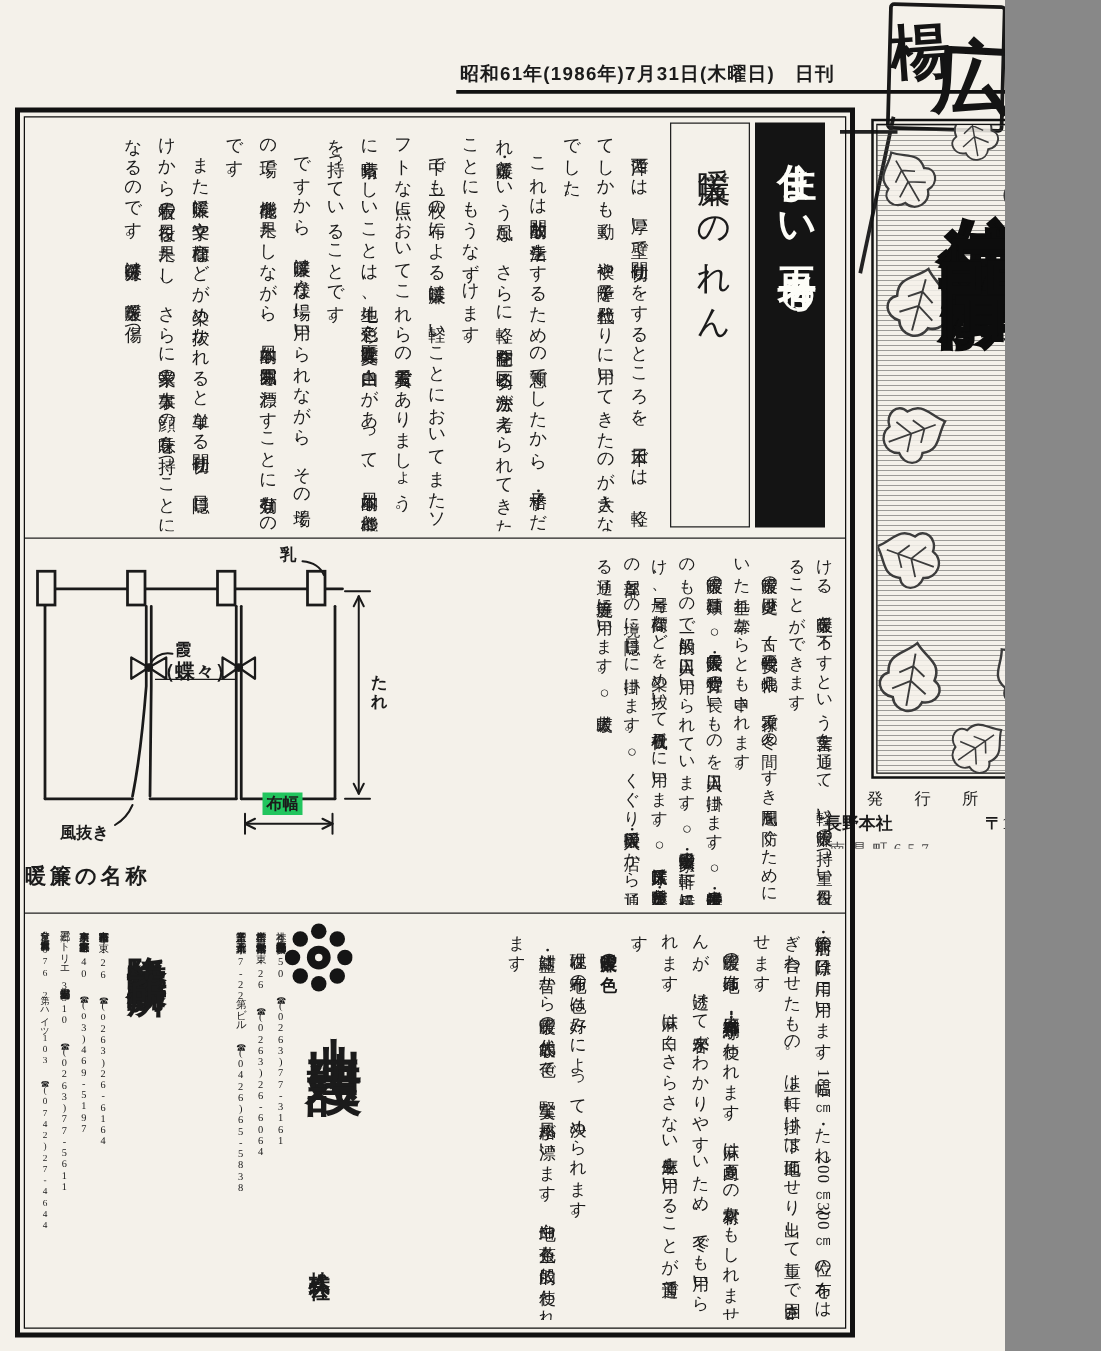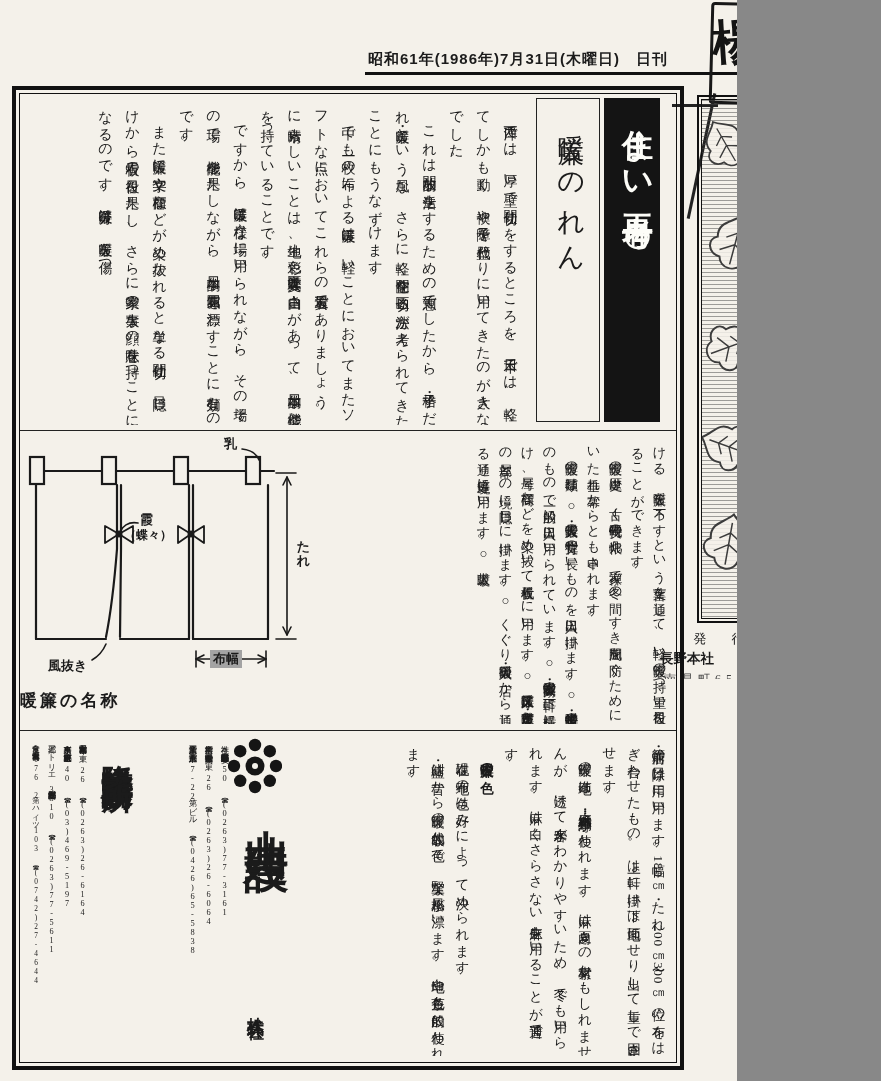--- a/index.html
+++ b/index.html
@@ -1,16 +1,16 @@
 <!DOCTYPE html>
 <html><head>
 <meta charset="utf-8">
 <style>
   html,body{margin:0;padding:0;background:#888;}
-  .page{position:relative;width:737px;height:1081px;background:#f4f1ea;overflow:hidden;
+  .page{position:relative;width:804px;height:1081px;background:#f4f1ea;overflow:hidden;
         font-family:"Liberation Serif","DejaVu Serif",serif;color:#1b1b1b;}
   
   .dateline{position:absolute;left:368px;top:50px;font-family:"Liberation Sans","DejaVu Sans",sans-serif;
             font-size:15px;font-weight:600;letter-spacing:1px;white-space:nowrap;}
   .edition{position:absolute;left:814px;top:50px;font-family:"Liberation Sans","DejaVu Sans",sans-serif;
            font-size:15px;font-weight:600;margin-left:20px;}
   .toprule{position:absolute;left:365px;top:72px;width:512px;height:3px;background:#111;}
   
   .stampbox{position:absolute;left:710px;top:3px;width:88px;height:96px;border:3px solid #181818;
             transform:rotate(1.5deg);border-radius:4px;background:transparent;}
@@ -183,24 +183,24 @@
               <line x1="267" y1="40" x2="267" y2="198"></line>
               <path d="M267,40 l-4,8 M267,40 l4,8 M267,198 l-4,-8 M267,198 l4,-8"></path>
               <line x1="176" y1="214" x2="176" y2="230"></line>
               <line x1="246" y1="214" x2="246" y2="230"></line>
               <line x1="176" y1="222" x2="246" y2="222"></line>
               <path d="M176,222 l8,-4 M176,222 l8,4 M246,222 l-8,-4 M246,222 l-8,4"></path>
             </g>
           </svg>
           <div class="dg-label" style="left:204px;top:4px;">乳</div>
           <div class="dg-label" style="left:120px;top:80px;">霞</div>
-          <div class="dg-label" style="left:104px;top:96px;font-size:12px;">（蝶々）</div>
+          <div class="dg-label" style="left:104px;top:96px;font-size:16px;text-decoration:underline;">（蝶々）</div>
           <div class="dg-label dg-v" style="left:274px;top:100px;">たれ</div>
           <div class="dg-label" style="left:28px;top:226px;">風抜き</div>
-          <div class="dg-label" style="left:190px;top:219px;background:#a3a3a3;padding:0 3px;">布幅</div>
+          <div class="dg-label" style="left:190px;top:203px;background:#22c55e;padding:0 3px;">布幅</div>
           <div class="dg-caption">暖簾の名称</div>
         </div>
       </div>
 
       <div class="band band3">
         <div class="vtext t3">
           <p>簾・店前の日除け用に用います。幅180㎝・たれ200㎝〜300㎝位の布をはぎ合わせたもの。上は軒に掛け下は地面にせり出して重しで固定させます。</p>
           <p>　暖簾の布地は、麻・木綿・科布・絹等が使われます。麻は夏向きの素材かもしれませんが、透けて来客がわかりやすいため、冬でも用いられます。麻は白くさらさない生麻を用いることが普通です。</p>
           <p class="subhead">　暖簾の色</p>
           <p>　現在は布地の色は好みによって決められます。</p>

